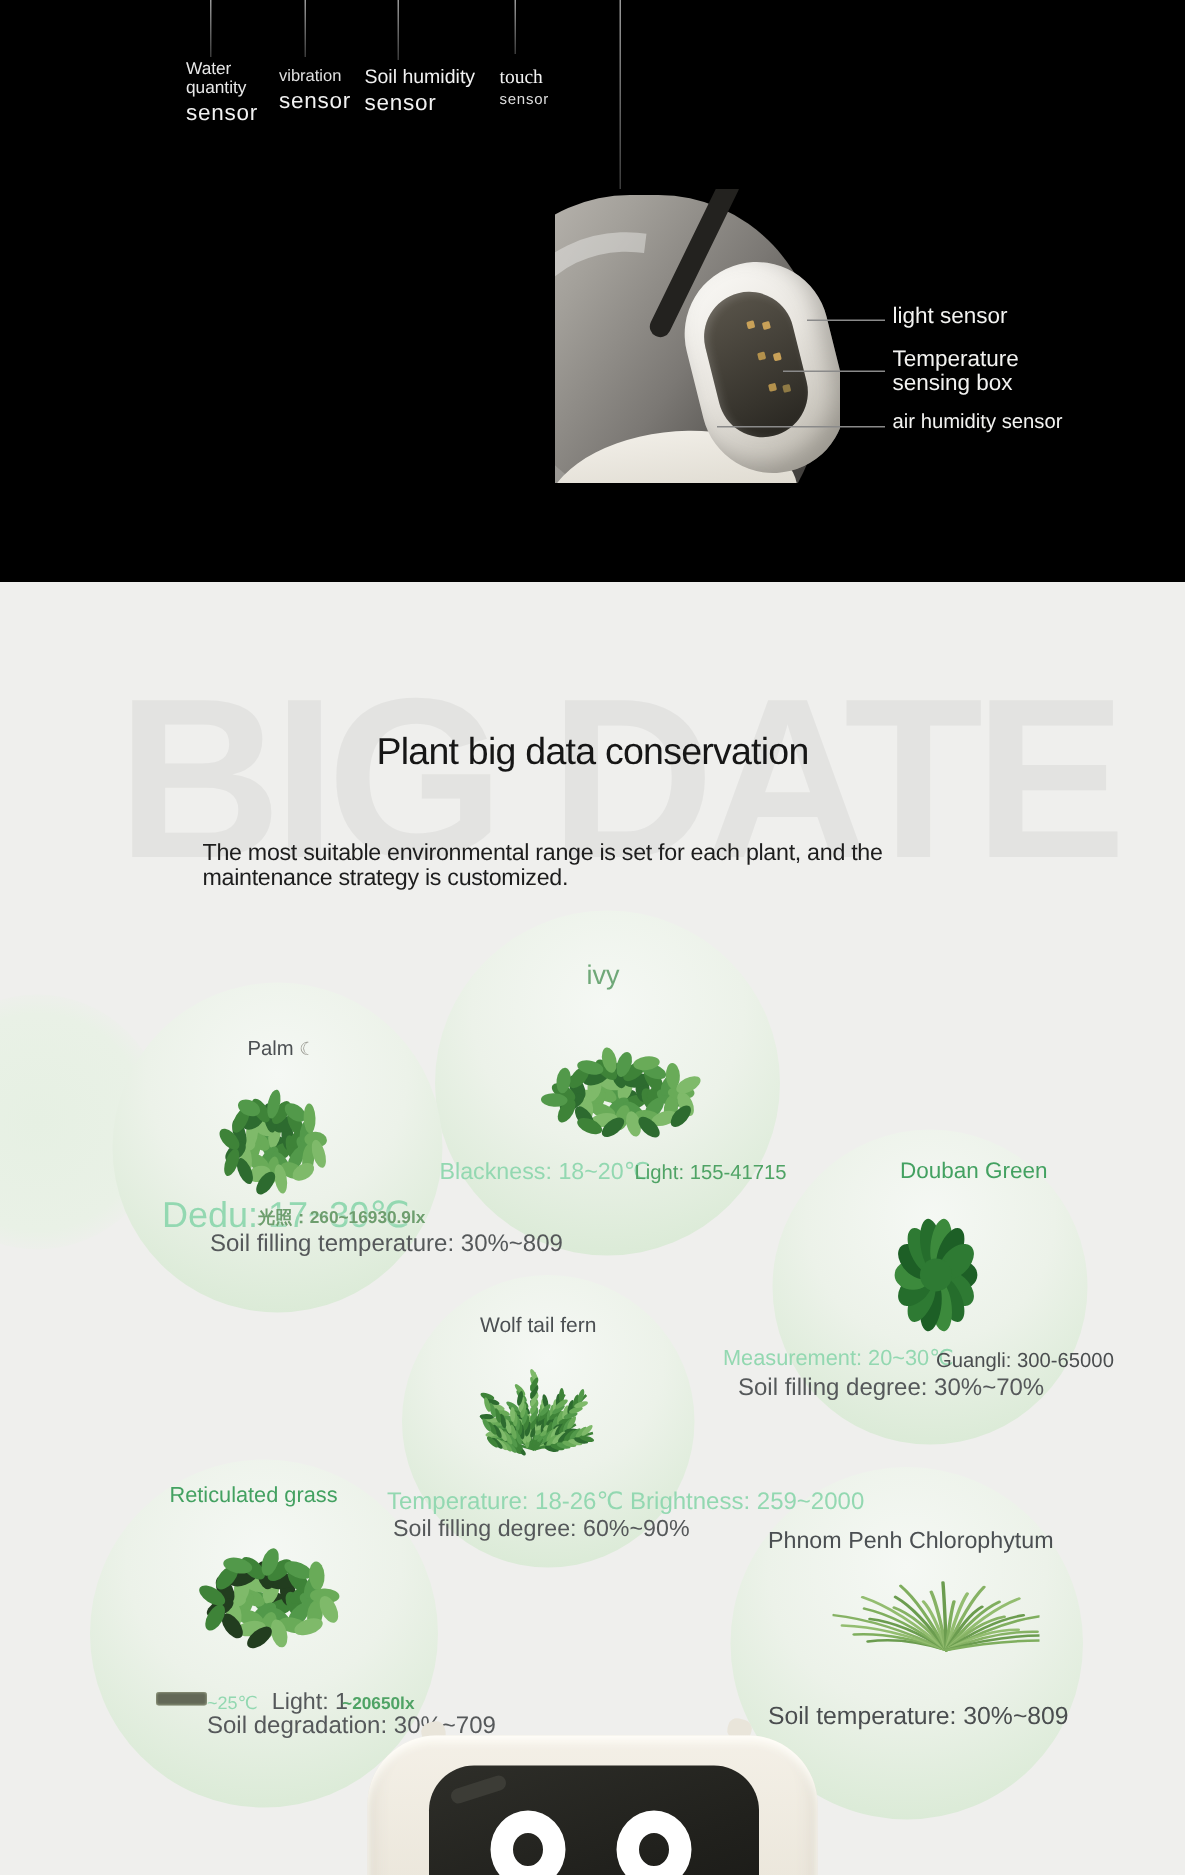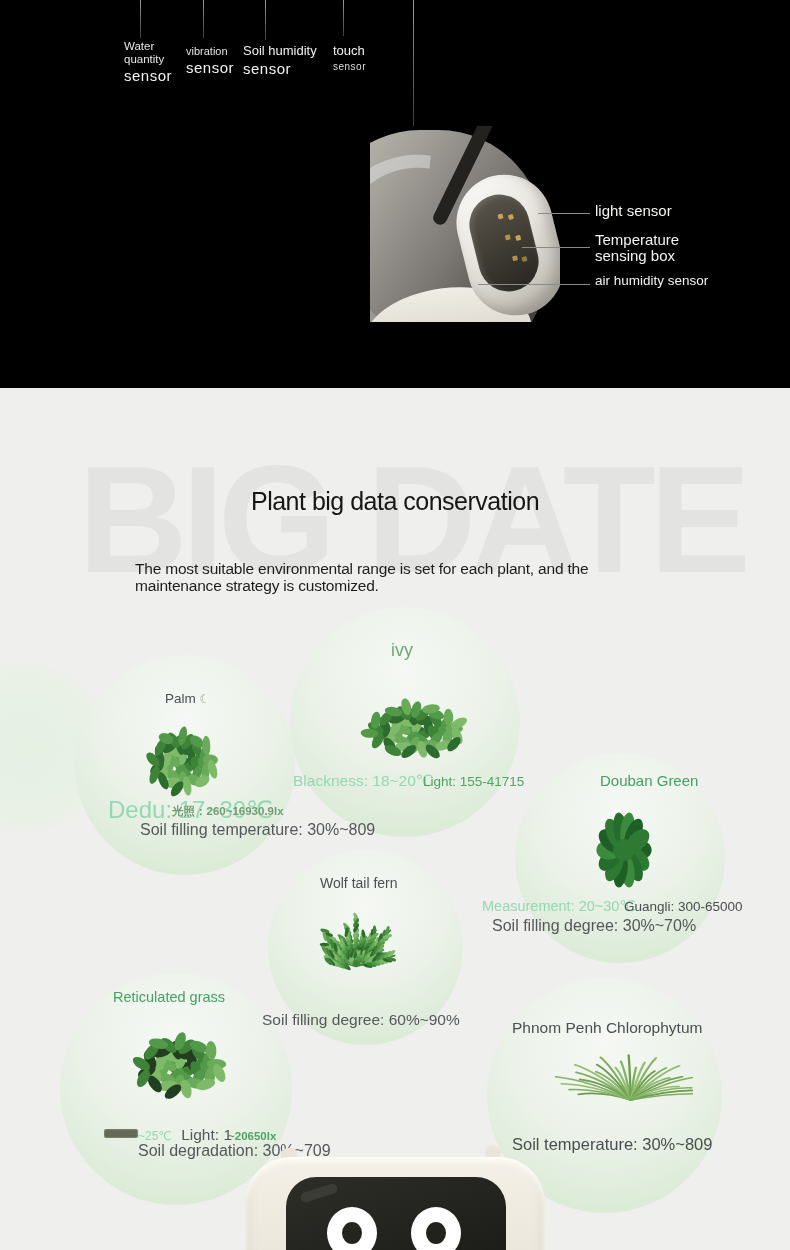--- a/index.html
+++ b/index.html
@@ -15,21 +15,21 @@
   .sl-water{left:124px;top:40px;width:64px;}
   .sl-water .w1{font-size:11.5px;color:#e8e8e8;}
   .sl-water .w2{font-size:15px;letter-spacing:.5px;}
   .sl-vibration{left:186px;top:45px;}
   .sl-vibration .w1{font-size:11px;color:#e0e0e0;}
   .sl-vibration .w2{font-size:15px;letter-spacing:.5px;}
   .sl-soil{left:243px;top:44px;}
   .sl-soil .w1{font-size:13px;}
   .sl-soil .w2{font-size:15px;letter-spacing:.5px;}
   .sl-touch{left:333px;top:44px;}
-  .sl-touch .w1{font-size:13px;}
+  .sl-touch .w1{font-size:13px;font-family:Liberation Serif, serif;}
   .sl-touch .w2{font-size:10px;letter-spacing:.5px;color:#dedede;}
 
   
   .product{position:absolute;left:370px;top:126px;width:190px;height:196px;overflow:hidden;}
   .p-body{position:absolute;left:-58px;top:4px;width:235px;height:248px;border-radius:46%;
     background:linear-gradient(125deg,#c7c3bd 0%,#a3a09a 28%,#7b7874 55%,#4a4844 80%,#323030 100%);}
   .p-arc{position:absolute;left:-38px;top:26px;width:185px;height:200px;border-radius:50%;
     border:13px solid transparent;border-top-color:rgba(238,238,234,.45);border-left-color:rgba(210,210,206,.25);
     transform:rotate(-38deg);}
   .p-strap{position:absolute;left:86px;top:-14px;width:14px;height:118px;background:#23221f;border-radius:8px;transform:rotate(26deg);}
@@ -527,20 +527,21 @@
     <div class="p-title" style="left:391px;top:252px;font-size:18px;color:#6fa878;">ivy</div>
     <div class="stat stat-green" style="left:293px;top:384px;font-size:15.5px;">Blackness: 18~20℃</div>
     <div class="stat stat-sgreen" style="left:423px;top:386px;font-size:13.5px;">Light: 155-41715</div>
 
     <div class="p-title t-green" style="left:600px;top:384px;font-size:15px;">Douban Green</div>
     <div class="stat stat-green" style="left:482px;top:510px;font-size:14.5px;">Measurement: 20~30℃</div>
     <div class="stat" style="left:624px;top:511px;font-size:13.5px;color:#4a4d4f;">Guangli: 300-65000</div>
     <div class="stat stat-dark" style="left:492px;top:529px;font-size:16px;">Soil filling degree: 30%~70%</div>
 
     <div class="p-title t-dark" style="left:320px;top:487px;font-size:14px;">Wolf tail fern</div>
+    <div class="stat stat-green" style="left:258px;top:603px;font-size:16px;">Temperature: 18-26℃ Brightness: 259~2000</div>
     <div class="stat stat-dark" style="left:262px;top:623px;font-size:15.5px;">Soil filling degree: 60%~90%</div>
 
     <div class="p-title t-green" style="left:113px;top:601px;font-size:14.5px;">Reticulated grass</div>
     <div class="stat" style="left:104px;top:738px;font-size:12px;">
       <span class="chip"></span><span class="stat-green">~25℃</span>
       <span class="stat-dark" style="font-size:15.5px;margin-left:6px;">Light: 1</span><span class="stat-sgreen" style="font-size:11.5px;font-weight:bold;margin-left:-4px;">~20650lx</span>
     </div>
     <div class="stat stat-dark" style="left:138px;top:754px;font-size:16px;">Soil degradation: 30%~709</div>
 
     <div class="p-title t-dark" style="left:512px;top:631px;font-size:15.5px;">Phnom Penh Chlorophytum</div>

